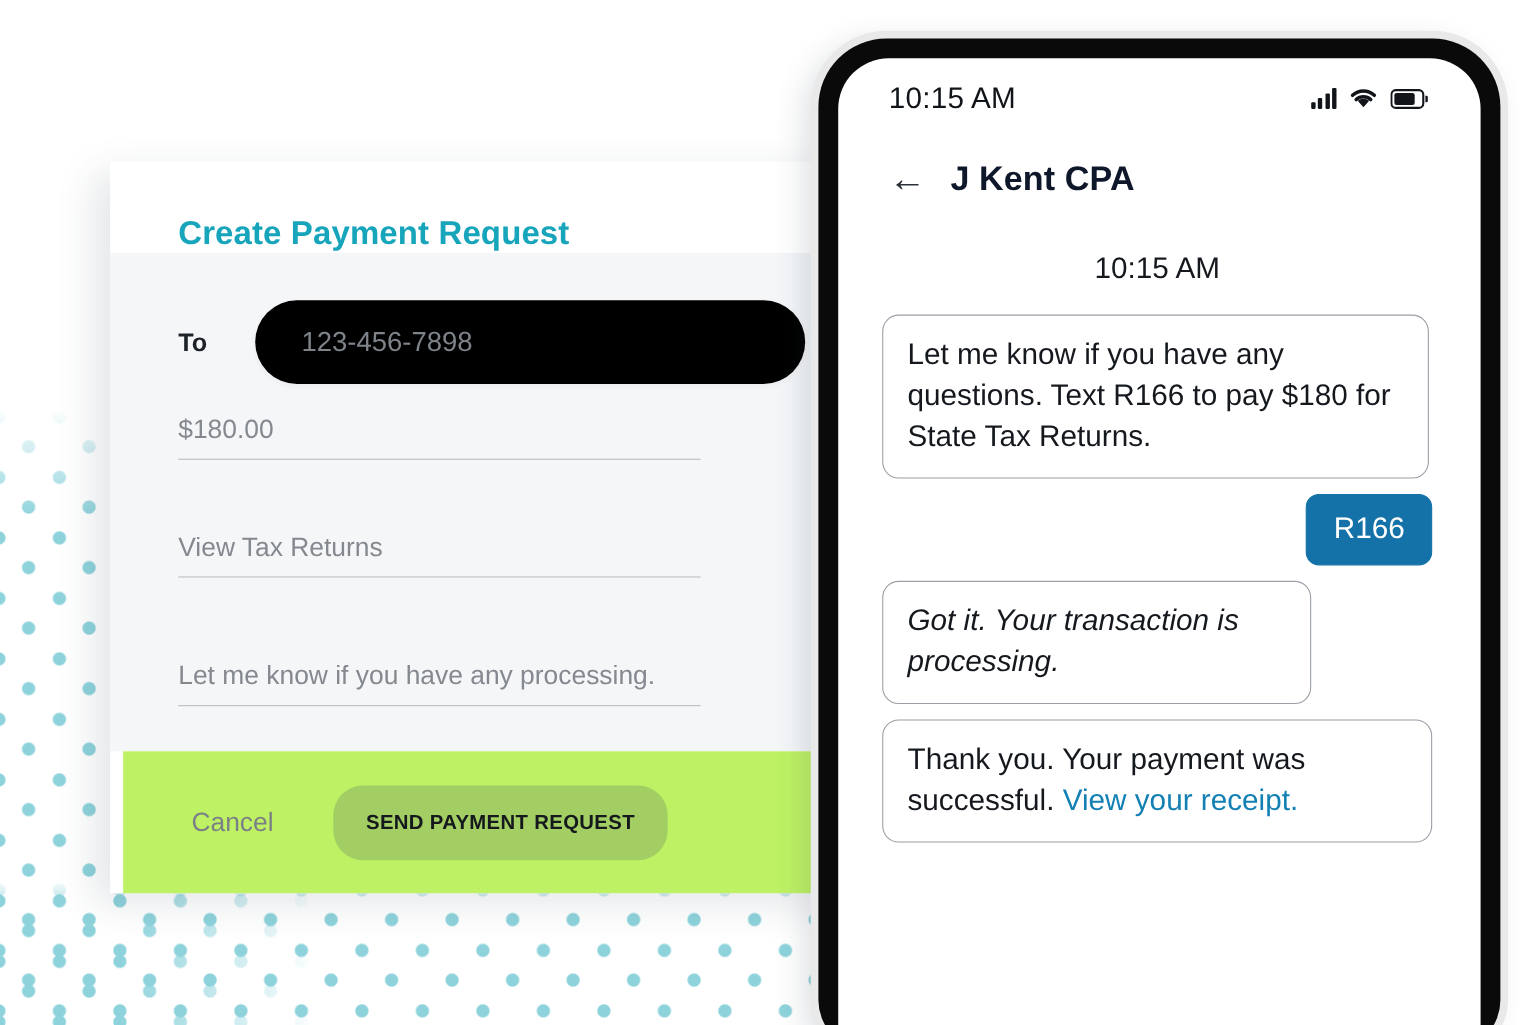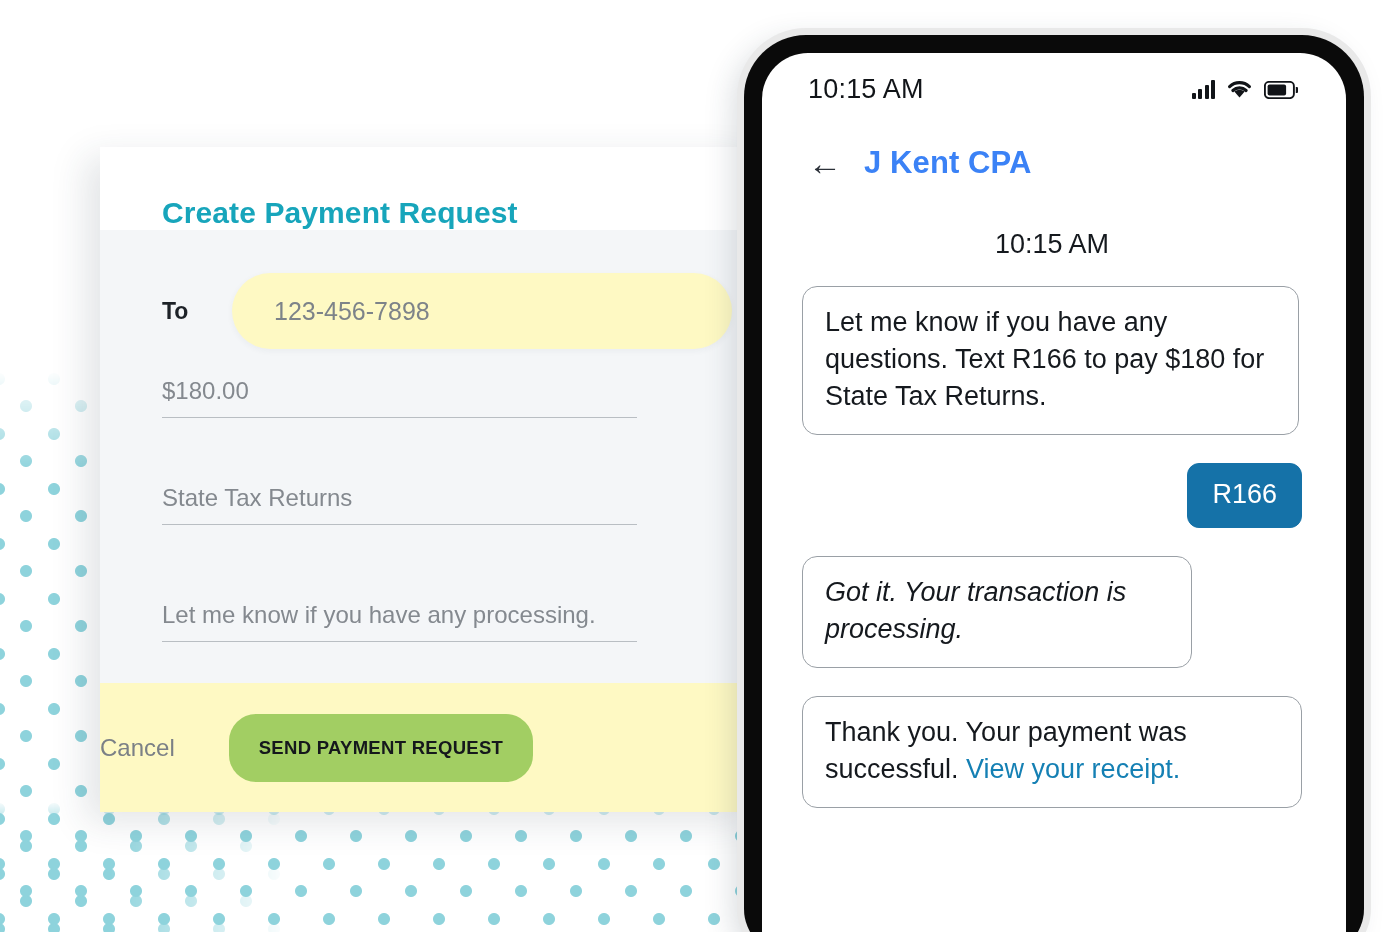--- a/index.html
+++ b/index.html
@@ -50,38 +50,38 @@
   }
   .card-body{
     background:#f4f6f8;padding:43px 62px 40px 62px;box-sizing:border-box;
     height:453px;
   }
   .to-row{display:flex;align-items:center;height:76px;margin-bottom:28px;}
   .to-label{
     font-size:23px;font-weight:bold;color:#1d2228;width:70px;flex:0 0 70px;
   }
   .to-field{
-    flex:1 1 auto;height:76px;background:#fef9c3;border-radius:38px;
+    flex:1 1 auto;height:76px;background:#000000;border-radius:38px;
     display:flex;align-items:center;padding-left:42px;box-sizing:border-box;
     color:#7d8389;font-size:25px;
     box-shadow:0 2px 6px rgba(40,55,70,.05);
     min-width:500px;
   }
   .underline-field{
     border-bottom:1.5px solid #b9bec3;
     font-size:24px;color:#84898f;
     padding-bottom:12px;width:475px;
   }
   .uf-1{margin-top:24px;}
   .uf-2{margin-top:66px;}
   .uf-3{margin-top:76px;}
 
   .card-footer{
-    background:#fef9c3;height:129px;display:flex;align-items:center;
-    box-sizing:border-box;
+    background:#bef264;height:129px;display:flex;align-items:center;
+    padding-left:62px;box-sizing:border-box;margin-left:12px;
   }
   .cancel-btn{
     font-size:24px;color:#7b8086;margin-right:54px;cursor:pointer;
     background:none;border:none;font-family:inherit;padding:0;
   }
   .send-btn{
     background:#a2ce63;color:#15181c;border:none;border-radius:27px;
     height:68px;padding:0 30px;font-size:18.5px;font-weight:bold;
     letter-spacing:.3px;cursor:pointer;font-family:inherit;white-space:nowrap;
   }
@@ -105,27 +105,27 @@
   .sb-time{font-size:27px;color:#111418;letter-spacing:.2px;}
   .sb-icons{display:flex;align-items:flex-end;gap:11px;}
 
   .chat-header{
     display:flex;align-items:center;padding:16px 0 0 46px;height:72px;
     box-sizing:border-box;
   }
   .back-arrow{
     font-size:34px;color:#2b3038;line-height:1;margin-right:22px;cursor:pointer;
   }
-  .chat-title{font-size:31px;font-weight:bold;color:#3b82f6;letter-spacing:.1px;}
+  .chat-title{font-size:31px;font-weight:bold;color:#0f172a;letter-spacing:.1px;}
 
   .chat-body{padding:0 44px 0 40px;}
   .chat-timestamp{
     text-align:center;font-size:27px;color:#15191e;margin:38px 0 26px 0;
   }
-  .msg-row{display:flex;margin-bottom:28px;}
+  .msg-row{display:flex;margin-bottom:14px;}
   .msg-row.out{justify-content:flex-end;}
   .bubble{
     border:1.3px solid #9aa0a6;border-radius:15px;background:#ffffff;
     padding:17px 22px 19px 22px;font-size:27px;line-height:1.37;
     color:#15191e;max-width:497px;box-sizing:border-box;
   }
   .bubble.out{
     background:#1572a8;border-color:#1572a8;color:#ffffff;
     border-radius:12px;padding:12px 24px 14px 24px;
   }
@@ -150,21 +150,21 @@
   </div>
 
   <div class="card-body">
 
     <div class="to-row">
       <div class="to-label">To</div>
       <div class="to-field">123-456-7898</div>
     </div>
 
     <div class="underline-field uf-1">$180.00</div>
-    <div class="underline-field uf-2">State Tax Returns</div>
+    <div class="underline-field uf-2">View Tax Returns</div>
     <div class="underline-field uf-3">Let me know if you have any processing.</div>
 
   </div>
 
   <div class="card-footer">
     <button class="cancel-btn">Cancel</button>
     <button class="send-btn">SEND PAYMENT REQUEST</button>
   </div>
 
 </div>

